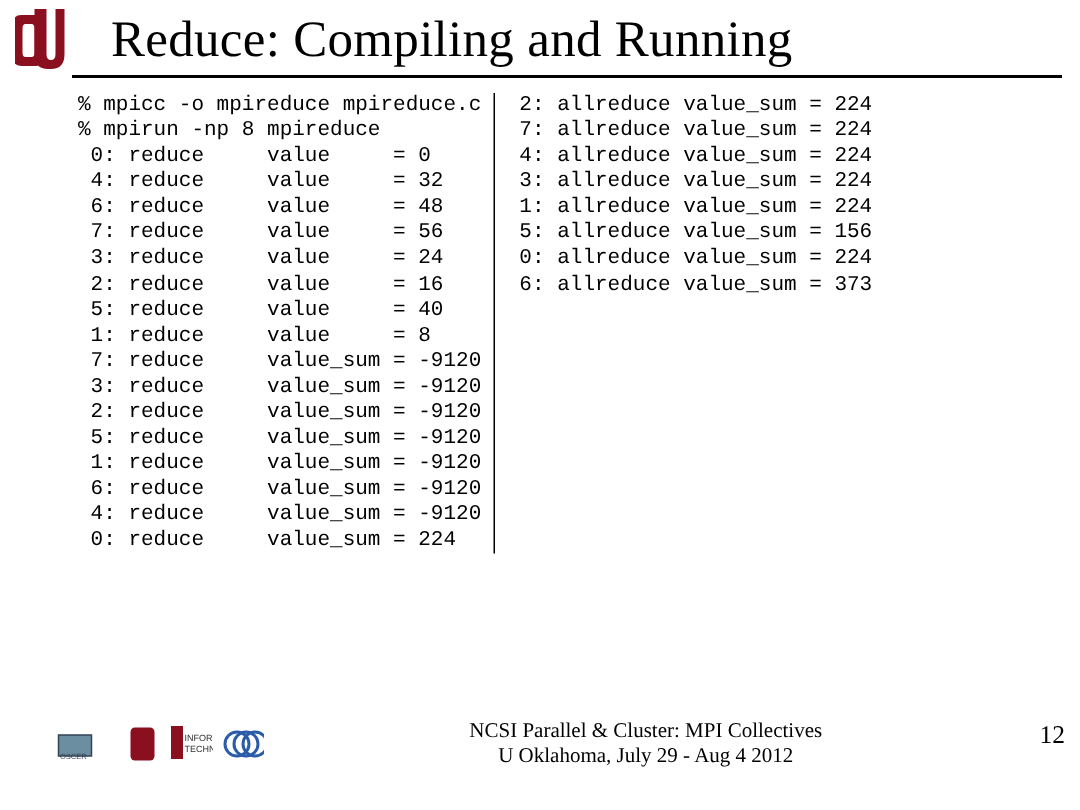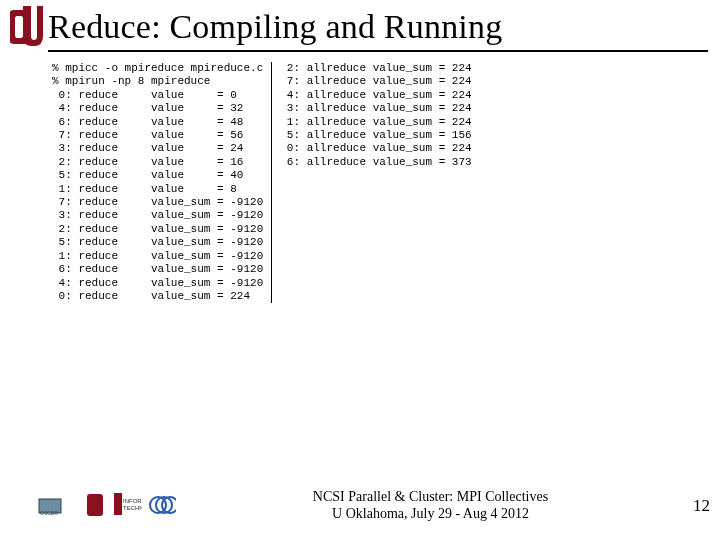--- a/index.html
+++ b/index.html
@@ -29,50 +29,51 @@
     flex: 0 0 auto;
     margin-right: 4px;
   }
   .title {
     font-size: 34px;
     font-weight: 400;
     color: #000;
     white-space: nowrap;
     letter-spacing: 0.2px;
     font-family: 'Times New Roman', Times, serif;
+    margin-left: 26px;
   }
   .title-rule {
     margin: 2px 12px 0 48px;
     border: none;
     border-top: 2px solid #000;
   }
   .body-area {
     padding: 10px 10px 0 52px;
     display: flex;
     font-family: 'Courier New', Courier, monospace;
-    font-size: 11px;
+    font-size: 14px;
     line-height: 1.22;
     white-space: pre;
     color: #000;
   }
   .col-left {
     border-right: 1.5px solid #000;
     padding-right: 8px;
   }
   .col-right {
     padding-left: 8px;
   }
   .footer {
     position: absolute;
     left: 0;
     right: 0;
     bottom: 8px;
     height: 52px;
     display: flex;
-    align-items: center;
+    align-items: flex-start;
     font-family: 'Times New Roman', Times, serif;
     padding-left: 22px;
   }
   .footer .logos-left {
     display: flex;
     gap: 6px;
     align-items: flex-end;
     padding-left: 16px;
   }
   .footer .caption {

